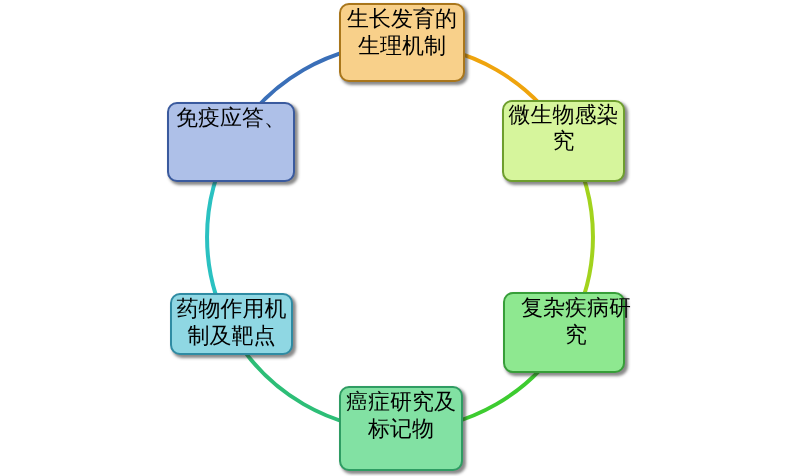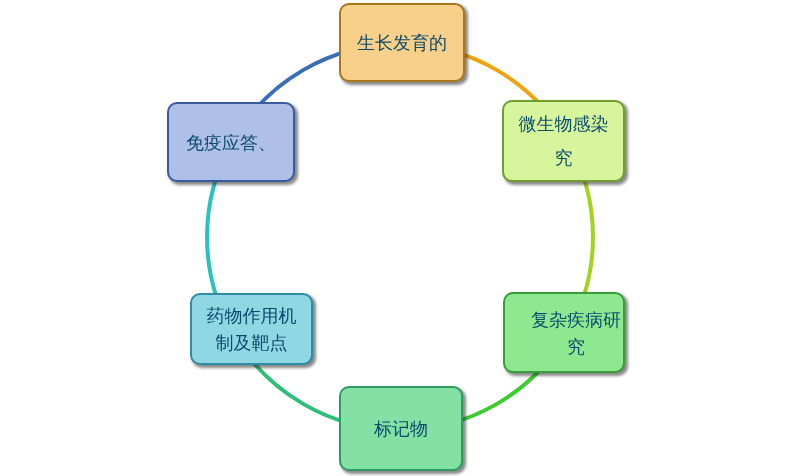--- a/index.html
+++ b/index.html
@@ -28,64 +28,65 @@
   .node {
     position: absolute;
     box-sizing: border-box;
     border-radius: 10px;
     border: 2px solid var(--border, #888);
     background: var(--fill, #eee);
     box-shadow: 2.5px 2.5px 3px rgba(40, 40, 40, 0.55);
     display: flex;
     flex-direction: column;
     align-items: center;
-    justify-content: center;
     text-align: center;
-    color: #0c4a6e;
-    font-size: 18px;
+    color: #000000;
+    font-size: 22px;
     line-height: 27px;
     white-space: nowrap;
   }
   
   .n-top          { left: 339px; top: 3px;   width: 126px; height: 79px; }
-  .n-top-right    { left: 502px; top: 100px; width: 123px; height: 82px; line-height: 26px; gap: 8px; }
+  .n-top-right    { left: 502px; top: 100px; width: 123px; height: 82px; line-height: 26px; }
   .n-bottom-right { left: 503px; top: 292px; width: 122px; height: 81px; padding-left: 24px; }
   .n-bottom       { left: 339px; top: 386px; width: 124px; height: 85px; }
-  .n-bottom-left  { left: 170px; top: 293px; width: 123px; height: 72px; margin-left: 20px; }
+  .n-bottom-left  { left: 170px; top: 293px; width: 123px; height: 62px; }
   .n-top-left     { left: 167px; top: 102px; width: 128px; height: 80px; gap: 48px; }
 </style>
 </head>
 <body>
 
 <div class="stage">
 
   <svg class="arcs-svg" width="800" height="476" viewBox="0 0 800 476">
     <path d="M 400 44 A 193 193 0 0 1 567.1 140.5" stroke="#EFA40D"></path>
     <path d="M 567.1 140.5 A 193 193 0 0 1 567.1 333.5" stroke="#A2D31D"></path>
     <path d="M 567.1 333.5 A 193 193 0 0 1 400 430" stroke="#3DCC30"></path>
     <path d="M 400 430 A 193 193 0 0 1 232.9 333.5" stroke="#2DBE77"></path>
     <path d="M 232.9 333.5 A 193 193 0 0 1 232.9 140.5" stroke="#2AC1C1"></path>
     <path d="M 232.9 140.5 A 193 193 0 0 1 400 44" stroke="#3A6FB8"></path>
   </svg>
 
   <div class="node n-top" style="--fill: #F8D08A; --border: #A9761B;">
     <span>生长发育的</span>
+    <span>生理机制</span>
   </div>
 
   <div class="node n-top-right" style="--fill: #D6F59C; --border: #6E9E2E;">
     <span>微生物感染</span>
     <span>究</span>
   </div>
 
   <div class="node n-bottom-right" style="--fill: #8EE890; --border: #379E39;">
     <span>复杂疾病研</span>
     <span>究</span>
   </div>
 
   <div class="node n-bottom" style="--fill: #82E1A3; --border: #2F9C63;">
+    <span>癌症研究及</span>
     <span>标记物</span>
   </div>
 
   <div class="node n-bottom-left" style="--fill: #8FD7E3; --border: #2F8BA3;">
     <span>药物作用机</span>
     <span>制及靶点</span>
   </div>
 
   <div class="node n-top-left" style="--fill: #AEC0E8; --border: #3A5A9E;">
     <span>免疫应答、</span>

